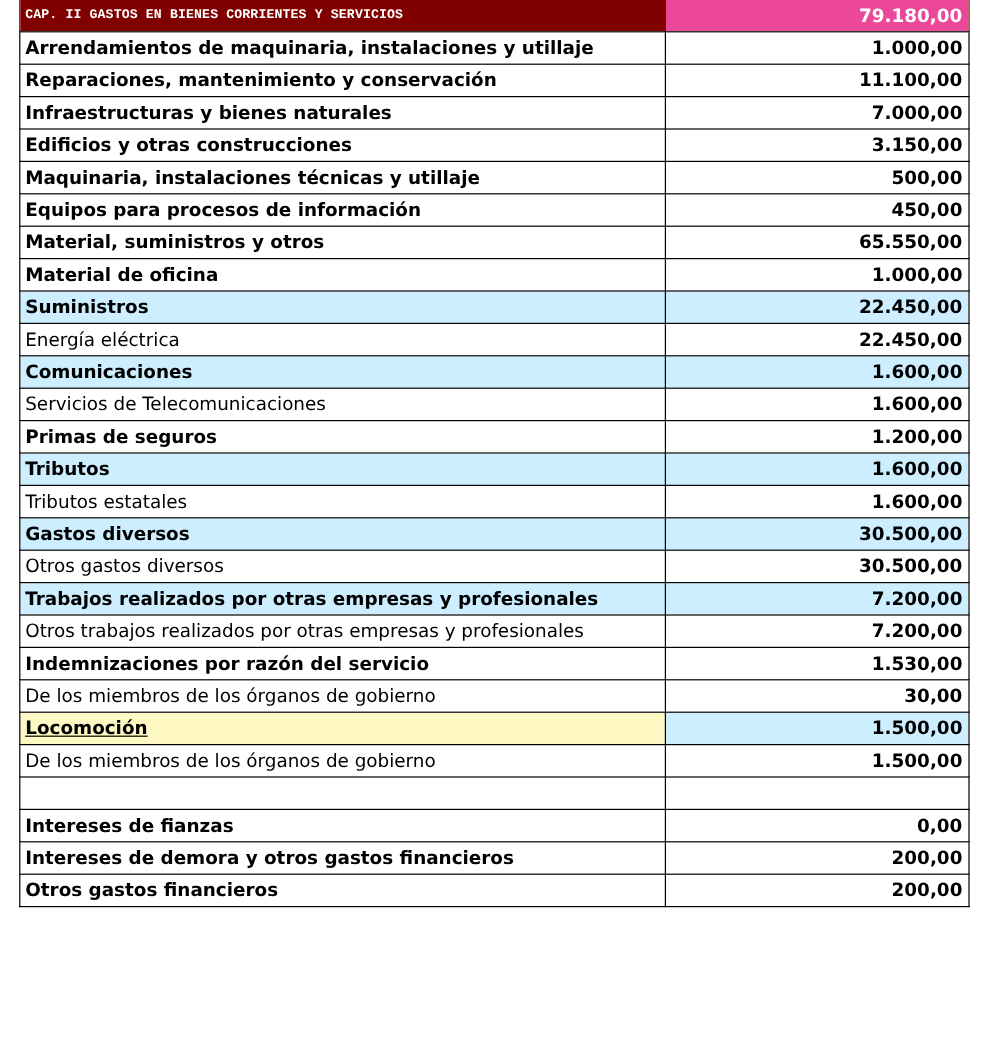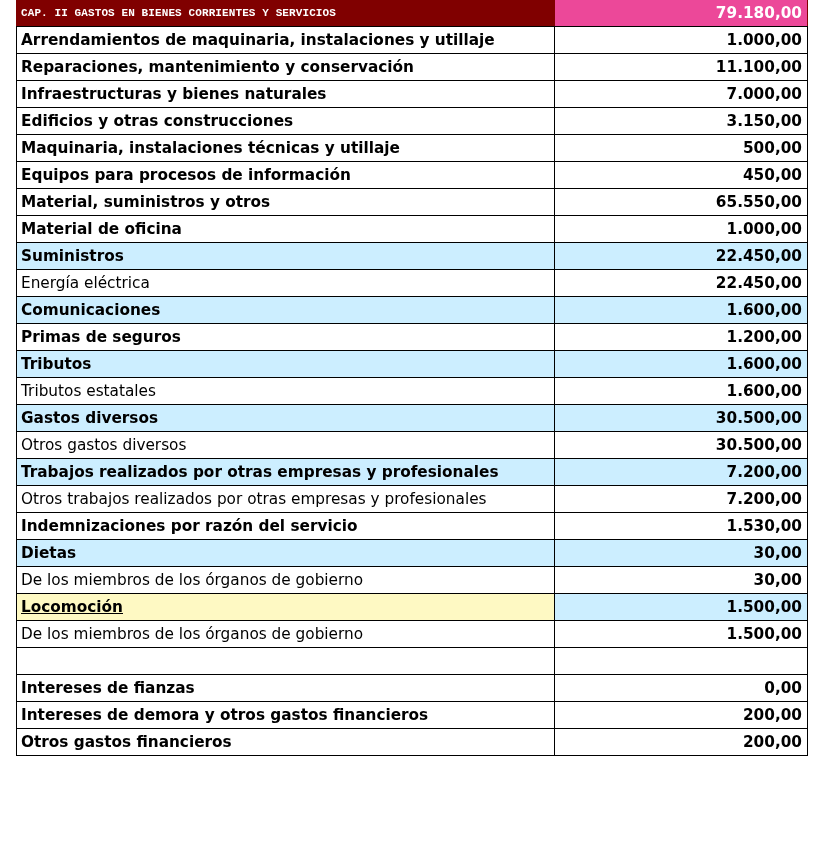--- a/index.html
+++ b/index.html
@@ -108,20 +108,24 @@
         <td class="amount" style="background: rgb(204, 238, 255);">22.450,00</td>
       </tr>
       <tr class="normal">
         <td class="label">Energía eléctrica</td>
         <td class="amount">22.450,00</td>
       </tr>
       <tr class="highlight bold">
         <td class="label" style="background: rgb(204, 238, 255);">Comunicaciones</td>
         <td class="amount" style="background: rgb(204, 238, 255);">1.600,00</td>
       </tr>
+      <tr class="normal">
+        <td class="label">Servicios de Telecomunicaciones</td>
+        <td class="amount">1.600,00</td>
+      </tr>
       <tr class="bold">
         <td class="label">Primas de seguros</td>
         <td class="amount">1.200,00</td>
       </tr>
       <tr class="highlight bold">
         <td class="label" style="background: rgb(204, 238, 255);">Tributos</td>
         <td class="amount" style="background: rgb(204, 238, 255);">1.600,00</td>
       </tr>
       <tr class="normal">
         <td class="label">Tributos estatales</td>
@@ -139,24 +143,20 @@
         <td class="label" style="background: rgb(204, 238, 255);">Trabajos realizados por otras empresas y profesionales</td>
         <td class="amount" style="background: rgb(204, 238, 255);">7.200,00</td>
       </tr>
       <tr class="normal">
         <td class="label">Otros trabajos realizados por otras empresas y profesionales</td>
         <td class="amount">7.200,00</td>
       </tr>
       <tr class="bold">
         <td class="label">Indemnizaciones por razón del servicio</td>
         <td class="amount">1.530,00</td>
-      </tr>
-      <tr class="highlight bold">
-        <td class="label" style="background: rgb(204, 238, 255);">Dietas</td>
-        <td class="amount" style="background: rgb(204, 238, 255);">30,00</td>
       </tr>
       <tr class="normal">
         <td class="label">De los miembros de los órganos de gobierno</td>
         <td class="amount">30,00</td>
       </tr>
       <tr class="highlight bold">
         <td class="label" style="background: #fef9c3; text-decoration: underline;">Locomoción</td>
         <td class="amount" style="background: rgb(204, 238, 255);">1.500,00</td>
       </tr>
       <tr class="normal">

